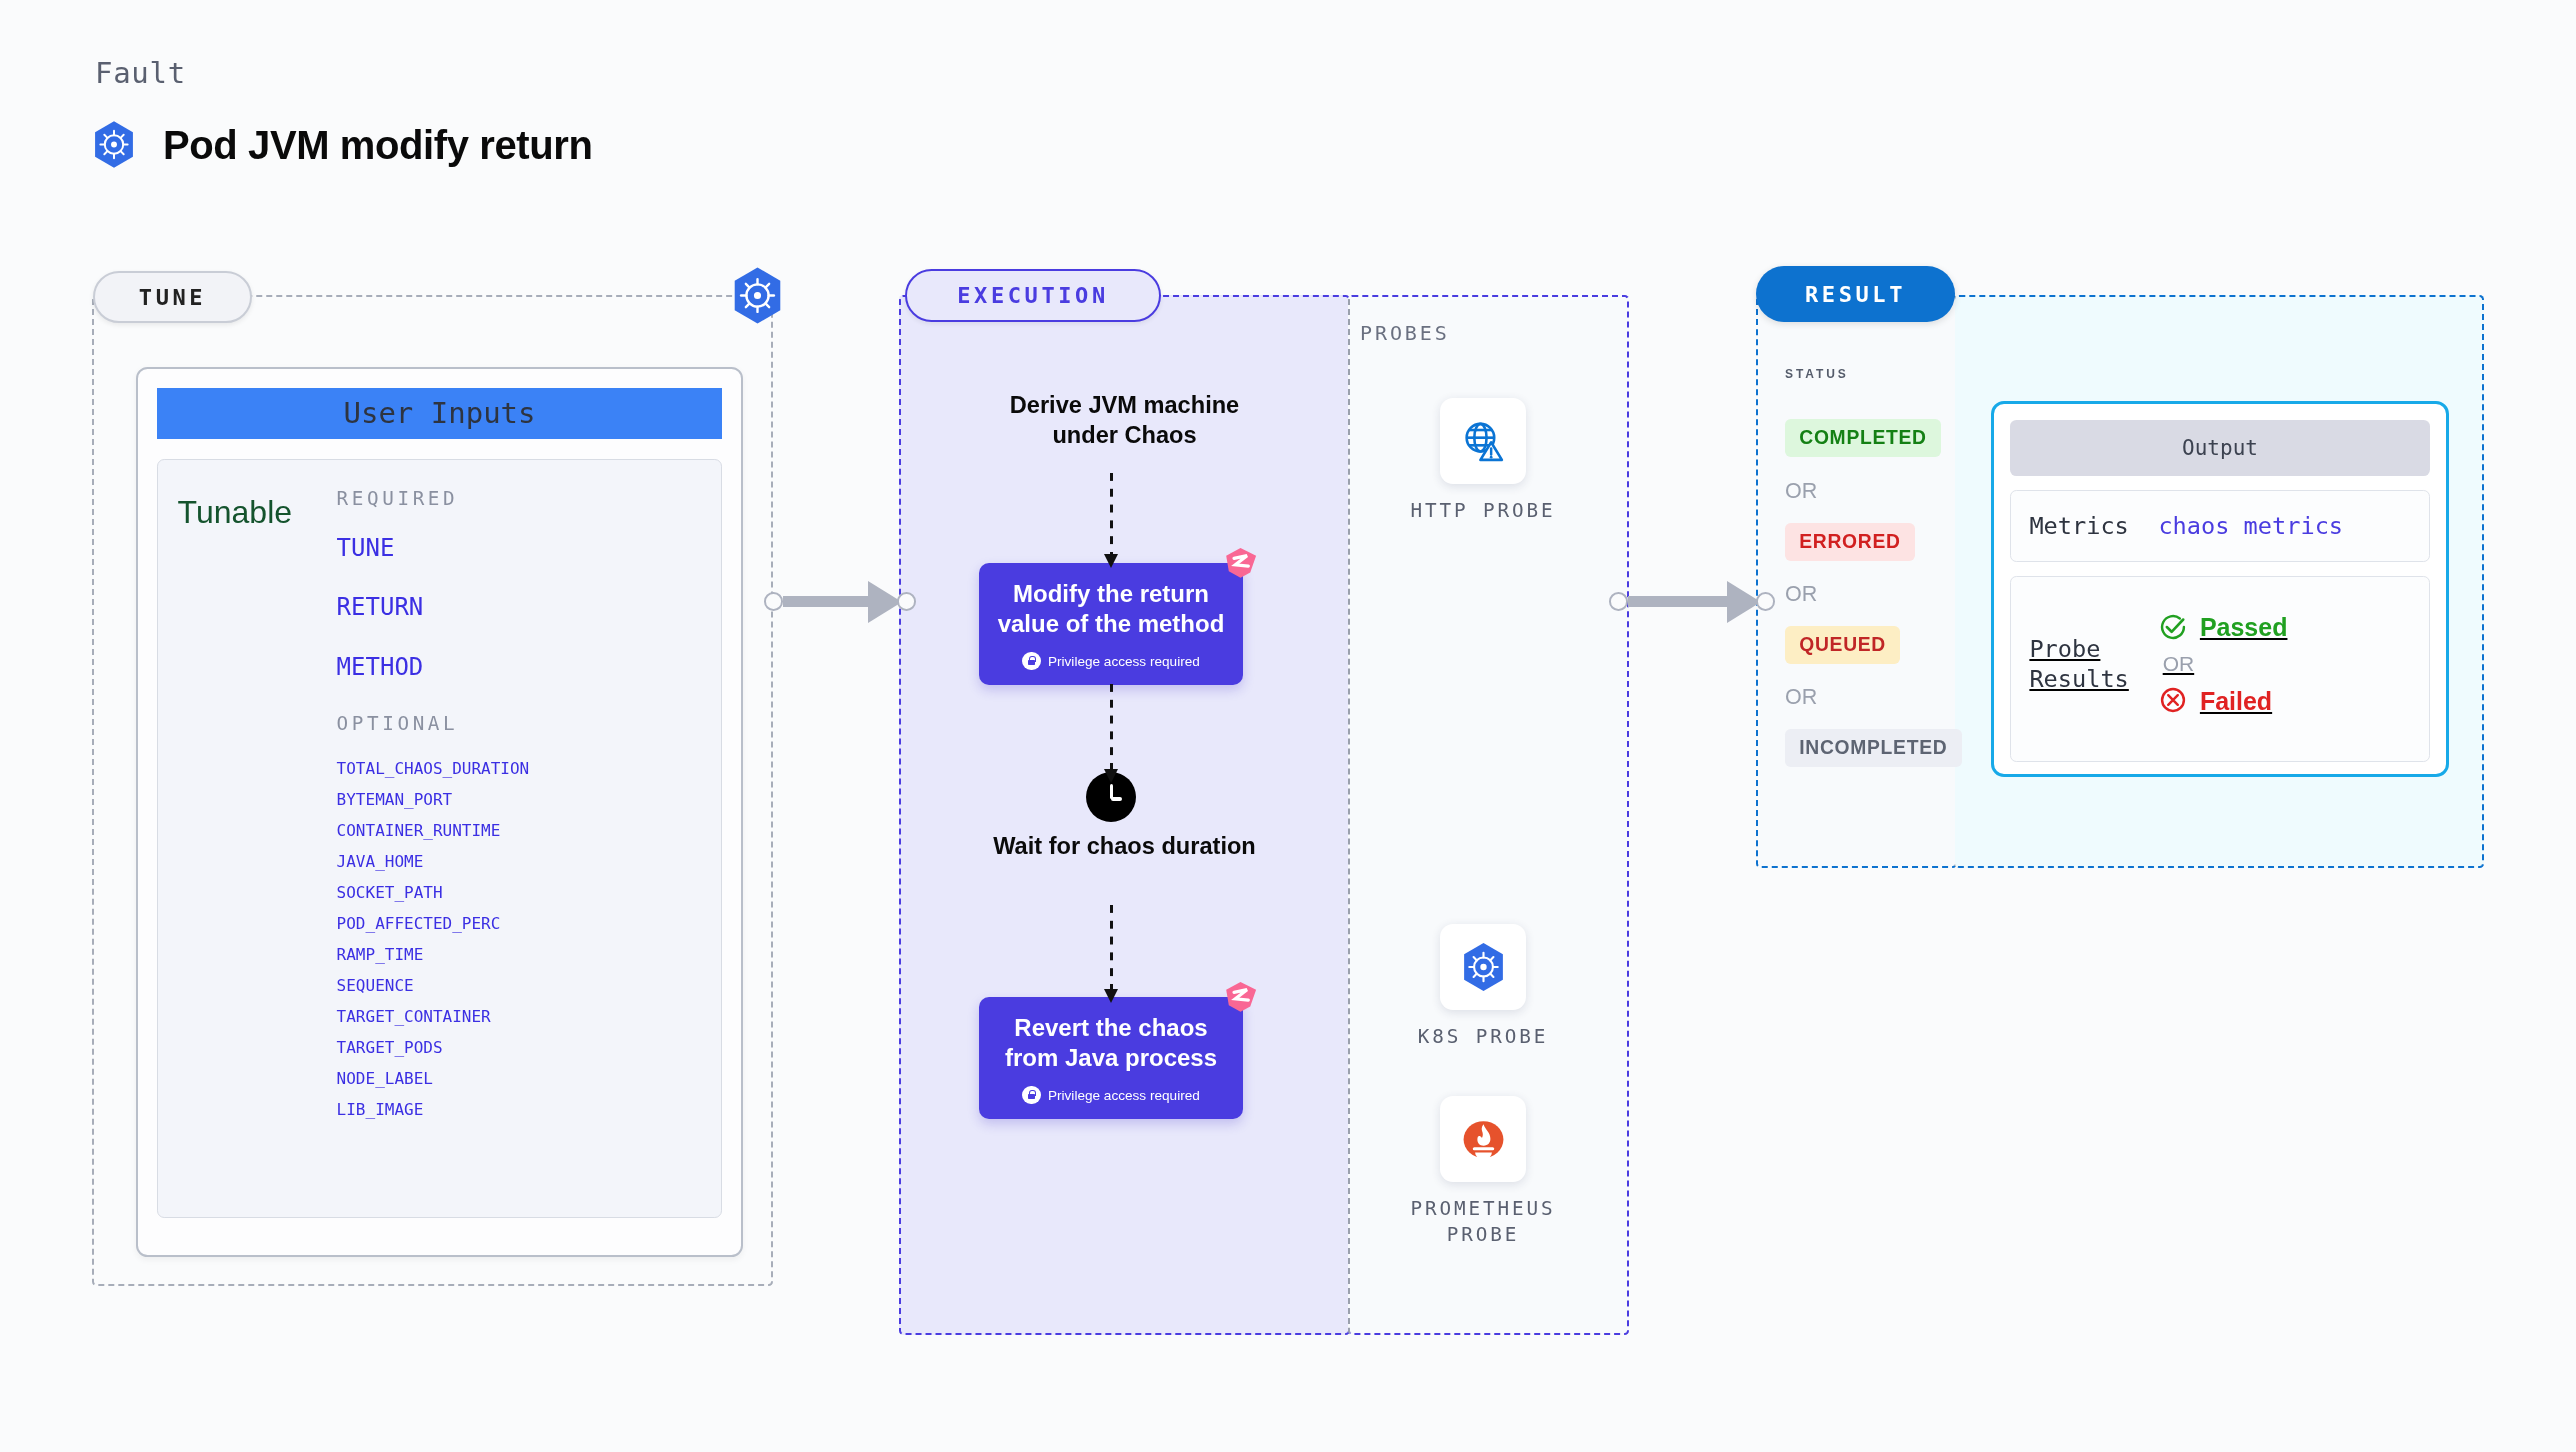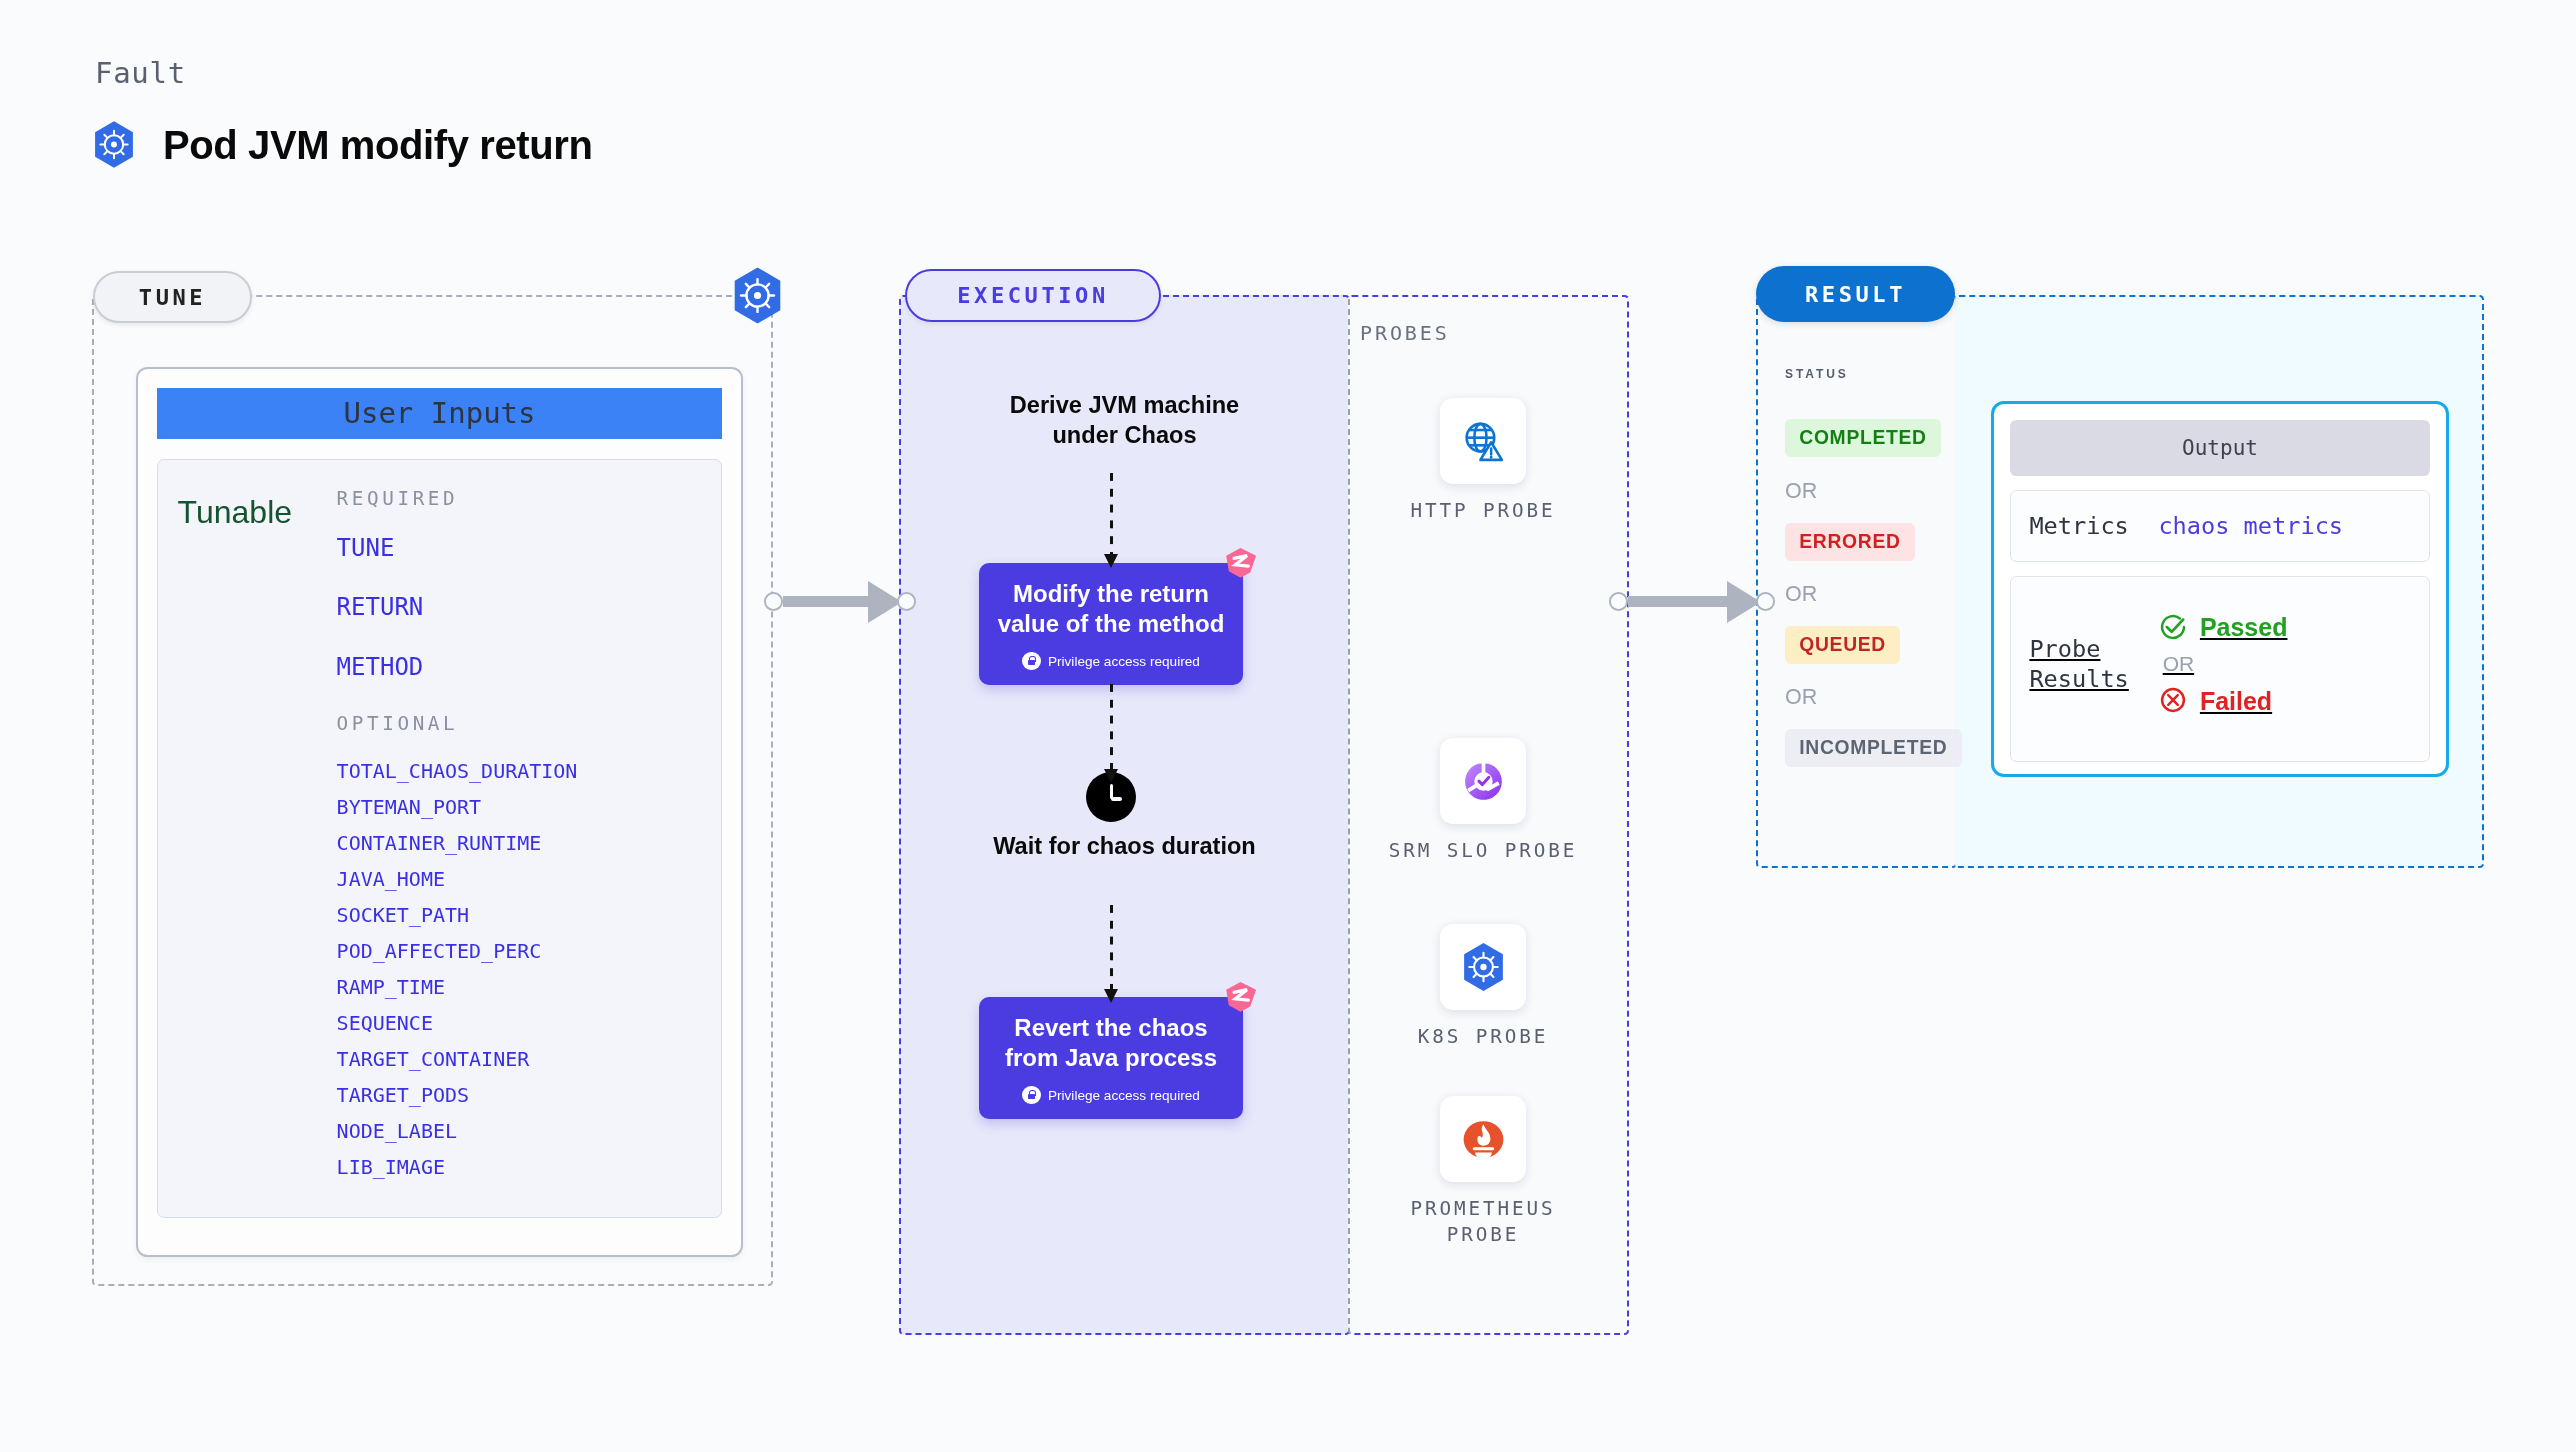--- a/index.html
+++ b/index.html
@@ -97,21 +97,21 @@
     font-family: "DejaVu Sans Mono", monospace; font-size: 19.3px;
     color: #8a90a0; letter-spacing: 3.6px; margin-bottom: 24px;
   }
   .group-label.optional { margin-top: 18.6px; }
   .req-item {
     font-family: "DejaVu Sans Mono", monospace; font-size: 24px;
     color: #3b2fe3; margin-bottom: 31.5px; font-weight: 500;
   }
   .req-item:last-child { margin-bottom: 7.2px; }
   .opt-item {
-    font-family: "DejaVu Sans Mono", monospace; font-size: 20px;
+    font-family: "DejaVu Sans Mono", monospace; font-size: 16px;
     color: #3b2fe3; margin-bottom: 12px; font-weight: 500;
   }
 
   
   .k8s-badge { position: absolute; left: 731px; top: 266px; z-index: 30; }
 
   
   .conn { position: absolute; height: 33px; display: flex; align-items: center; z-index: 25; }
   .conn .dot {
     width: 18.6px; height: 18.6px; border-radius: 50%;
@@ -424,39 +424,20 @@
         </g>
         <path d="M42 33 L56 56 L28 56 Z" fill="#fff" stroke="#0b74d4" stroke-width="3.4" stroke-linejoin="round"></path>
         <line x1="42" y1="41" x2="42" y2="49" stroke="#0b74d4" stroke-width="3.2" stroke-linecap="round"></line>
         <circle cx="42" cy="52.5" r="1.8" fill="#0b74d4"></circle>
       </svg>
     </div>
     <div class="probe-label">HTTP PROBE</div>
   </div>
 
 
-  <div class="probe p3">
-    <div class="probe-icon">
-      <svg width="49" height="49" viewBox="0 0 64 64">
-        <defs>
-          <linearGradient id="sloG" x1="0" y1="0" x2="1" y2="1">
-            <stop offset="0%" stop-color="#c08bfb"></stop>
-            <stop offset="100%" stop-color="#8b2ef0"></stop>
-          </linearGradient>
-        </defs>
-        <path d="M32 8 A24 24 0 1 1 31.9 8 Z" fill="url(#sloG)"></path>
-        <circle cx="32" cy="32" r="12" fill="#fff"></circle>
-        <rect x="29.6" y="6" width="4.8" height="16" fill="#fff"></rect>
-        <path d="M12 44 L26 35 L38 42 L52 34" stroke="#fff" stroke-width="5" fill="none"></path>
-        <circle cx="32" cy="31" r="11" fill="#fff"></circle>
-        <path d="M26 31.5 L30.5 36 L39 26.5" stroke="#9333ea" stroke-width="4" fill="none" stroke-linecap="round" stroke-linejoin="round"></path>
-      </svg>
-    </div>
-    <div class="probe-label">SRM SLO PROBE</div>
-  </div>
 
   <div class="probe p4">
     <div class="probe-icon">
       <svg width="49" height="52" viewBox="0 0 100 110">
         <polygon points="50,4 91,28 91,82 50,106 9,82 9,28" fill="#326ce5"></polygon>
         <g fill="none" stroke="#fff" stroke-width="4.5" stroke-linecap="round">
           <circle cx="50" cy="55" r="20"></circle>
           <circle cx="50" cy="55" r="4.5" fill="#fff"></circle>
           <line x1="50" y1="25" x2="50" y2="35"></line>
           <line x1="50" y1="75" x2="50" y2="85"></line>

